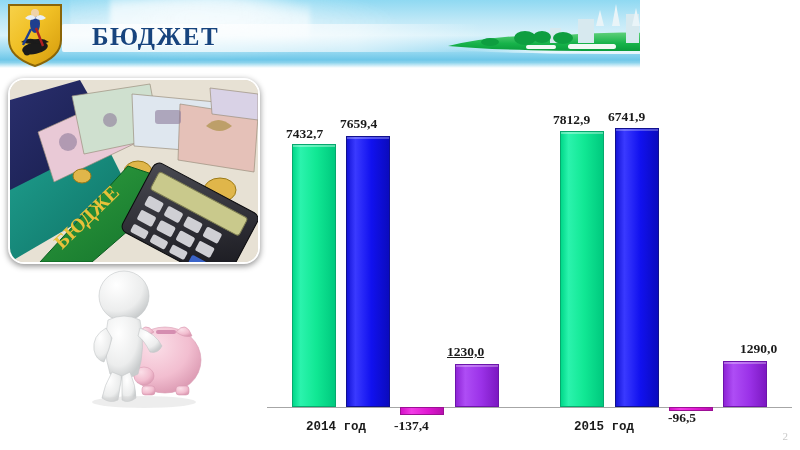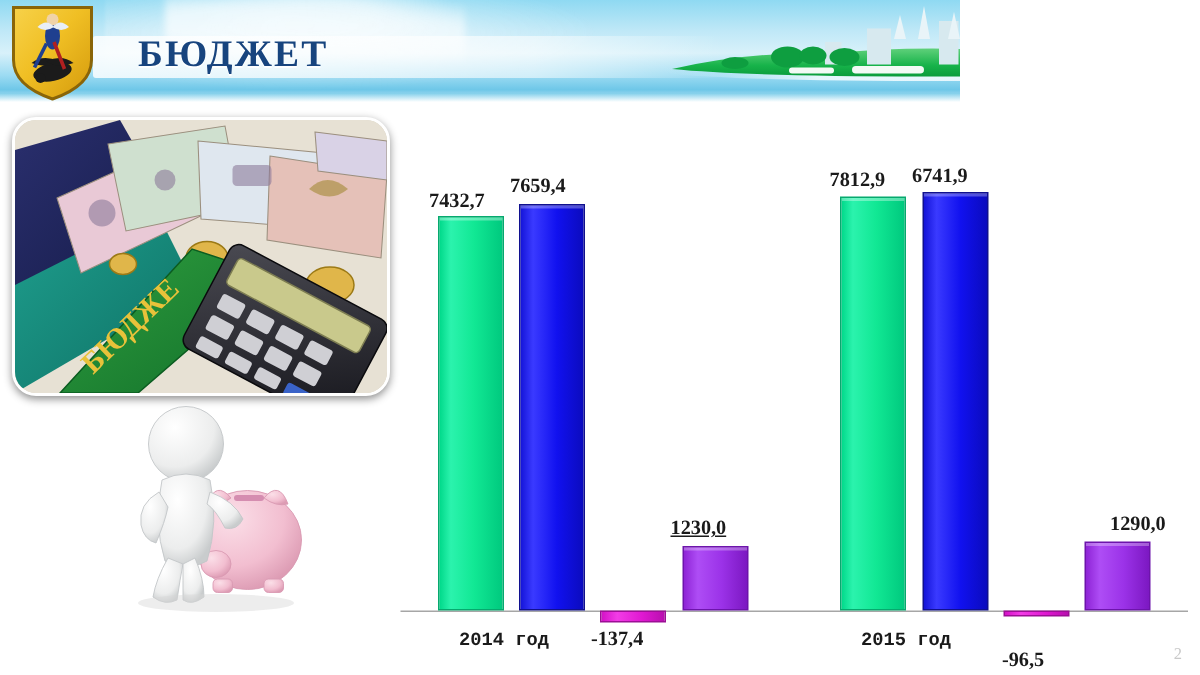--- a/index.html
+++ b/index.html
@@ -307,21 +307,21 @@
 
       <div class="cat-label" style="left:44px;top:298px;">2014 год</div>
 
       <div class="bar green" style="left:298px;top:9px;width:44px;height:276px;"></div>
       <div class="dlabel" style="left:291px;top:-10px;">7812,9</div>
 
       <div class="bar blue" style="left:353px;top:6px;width:44px;height:279px;"></div>
       <div class="dlabel" style="left:346px;top:-13px;">6741,9</div>
 
       <div class="bar magenta" style="left:407px;top:285px;width:44px;height:4px;"></div>
-      <div class="dlabel" style="left:406px;top:310px;text-align:right;">-96,5</div>
+      <div class="dlabel" style="left:406px;top:288px;text-align:right;">-96,5</div>
 
       <div class="bar purple" style="left:461px;top:239px;width:44px;height:46px;"></div>
       <div class="dlabel" style="left:478px;top:219px;">1290,0</div>
 
       <div class="cat-label" style="left:312px;top:298px;">2015 год</div>
 
     </div>
   </div>
 
   <div class="page-num">2</div>

